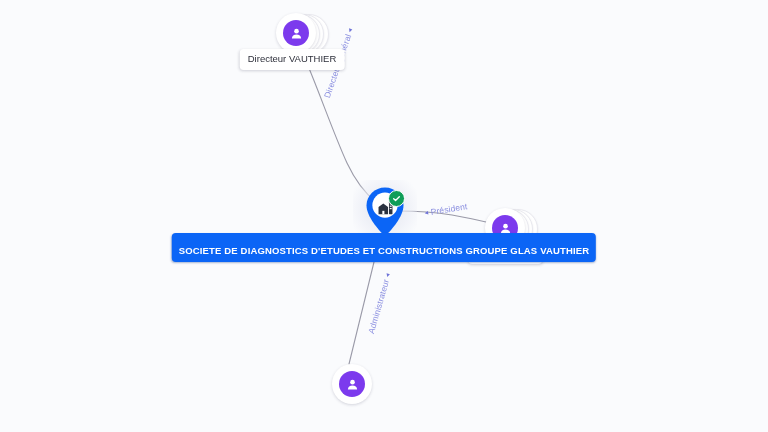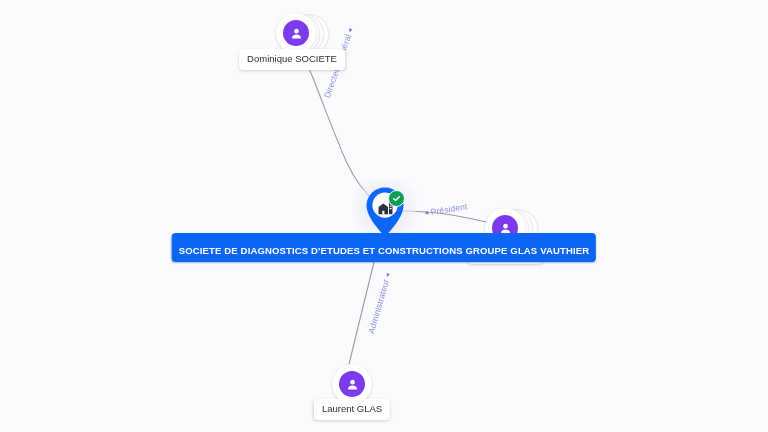--- a/index.html
+++ b/index.html
@@ -206,21 +206,21 @@
     </div>
     <div class="avatar-disc">
       <div class="avatar-inner">
         <svg width="15" height="15" viewBox="0 0 24 24" fill="#ffffff">
           <circle cx="12" cy="8.2" r="3.7"></circle>
           <path d="M4.6 20c0-4.1 3.3-6.4 7.4-6.4s7.4 2.3 7.4 6.4z"></path>
         </svg>
       </div>
     </div>
   </div>
-  <div class="name-pill" style="left:292px; top:49px;">Dominique SOCIETE</div>
+  <div class="name-pill" style="left:292px; top:49px;">Directeur VAUTHIER</div>
 
   <div class="person" style="left:505px; top:228px;">
     <div class="stack">
       <div class="card c3"></div>
       <div class="card c2"></div>
       <div class="card c1"></div>
     </div>
     <div class="avatar-disc">
       <div class="avatar-inner">
         <svg width="15" height="15" viewBox="0 0 24 24" fill="#ffffff">
@@ -235,21 +235,20 @@
   <div class="person" style="left:352px; top:384px;">
     <div class="avatar-disc">
       <div class="avatar-inner">
         <svg width="15" height="15" viewBox="0 0 24 24" fill="#ffffff">
           <circle cx="12" cy="8.2" r="3.7"></circle>
           <path d="M4.6 20c0-4.1 3.3-6.4 7.4-6.4s7.4 2.3 7.4 6.4z"></path>
         </svg>
       </div>
     </div>
   </div>
-  <div class="name-pill" style="left:352px; top:399px;">Laurent GLAS</div>
 
   <div id="company-node">
     <div class="halo"></div>
 
     <div class="pin">
       <svg width="42" height="52" viewBox="0 0 42 52">
         <path d="M21 1.5c-10.2 0-18.5 8-18.5 17.9 0 10.9 12.3 24.6 16.8 29.2
                  a2.4 2.4 0 0 0 3.4 0C27.2 44 39.5 30.3 39.5 19.4 39.5 9.5 31.2 1.5 21 1.5z" fill="#0b65f6"></path>
         <circle cx="21" cy="19.2" r="12.6" fill="#ffffff"></circle>
       </svg>

